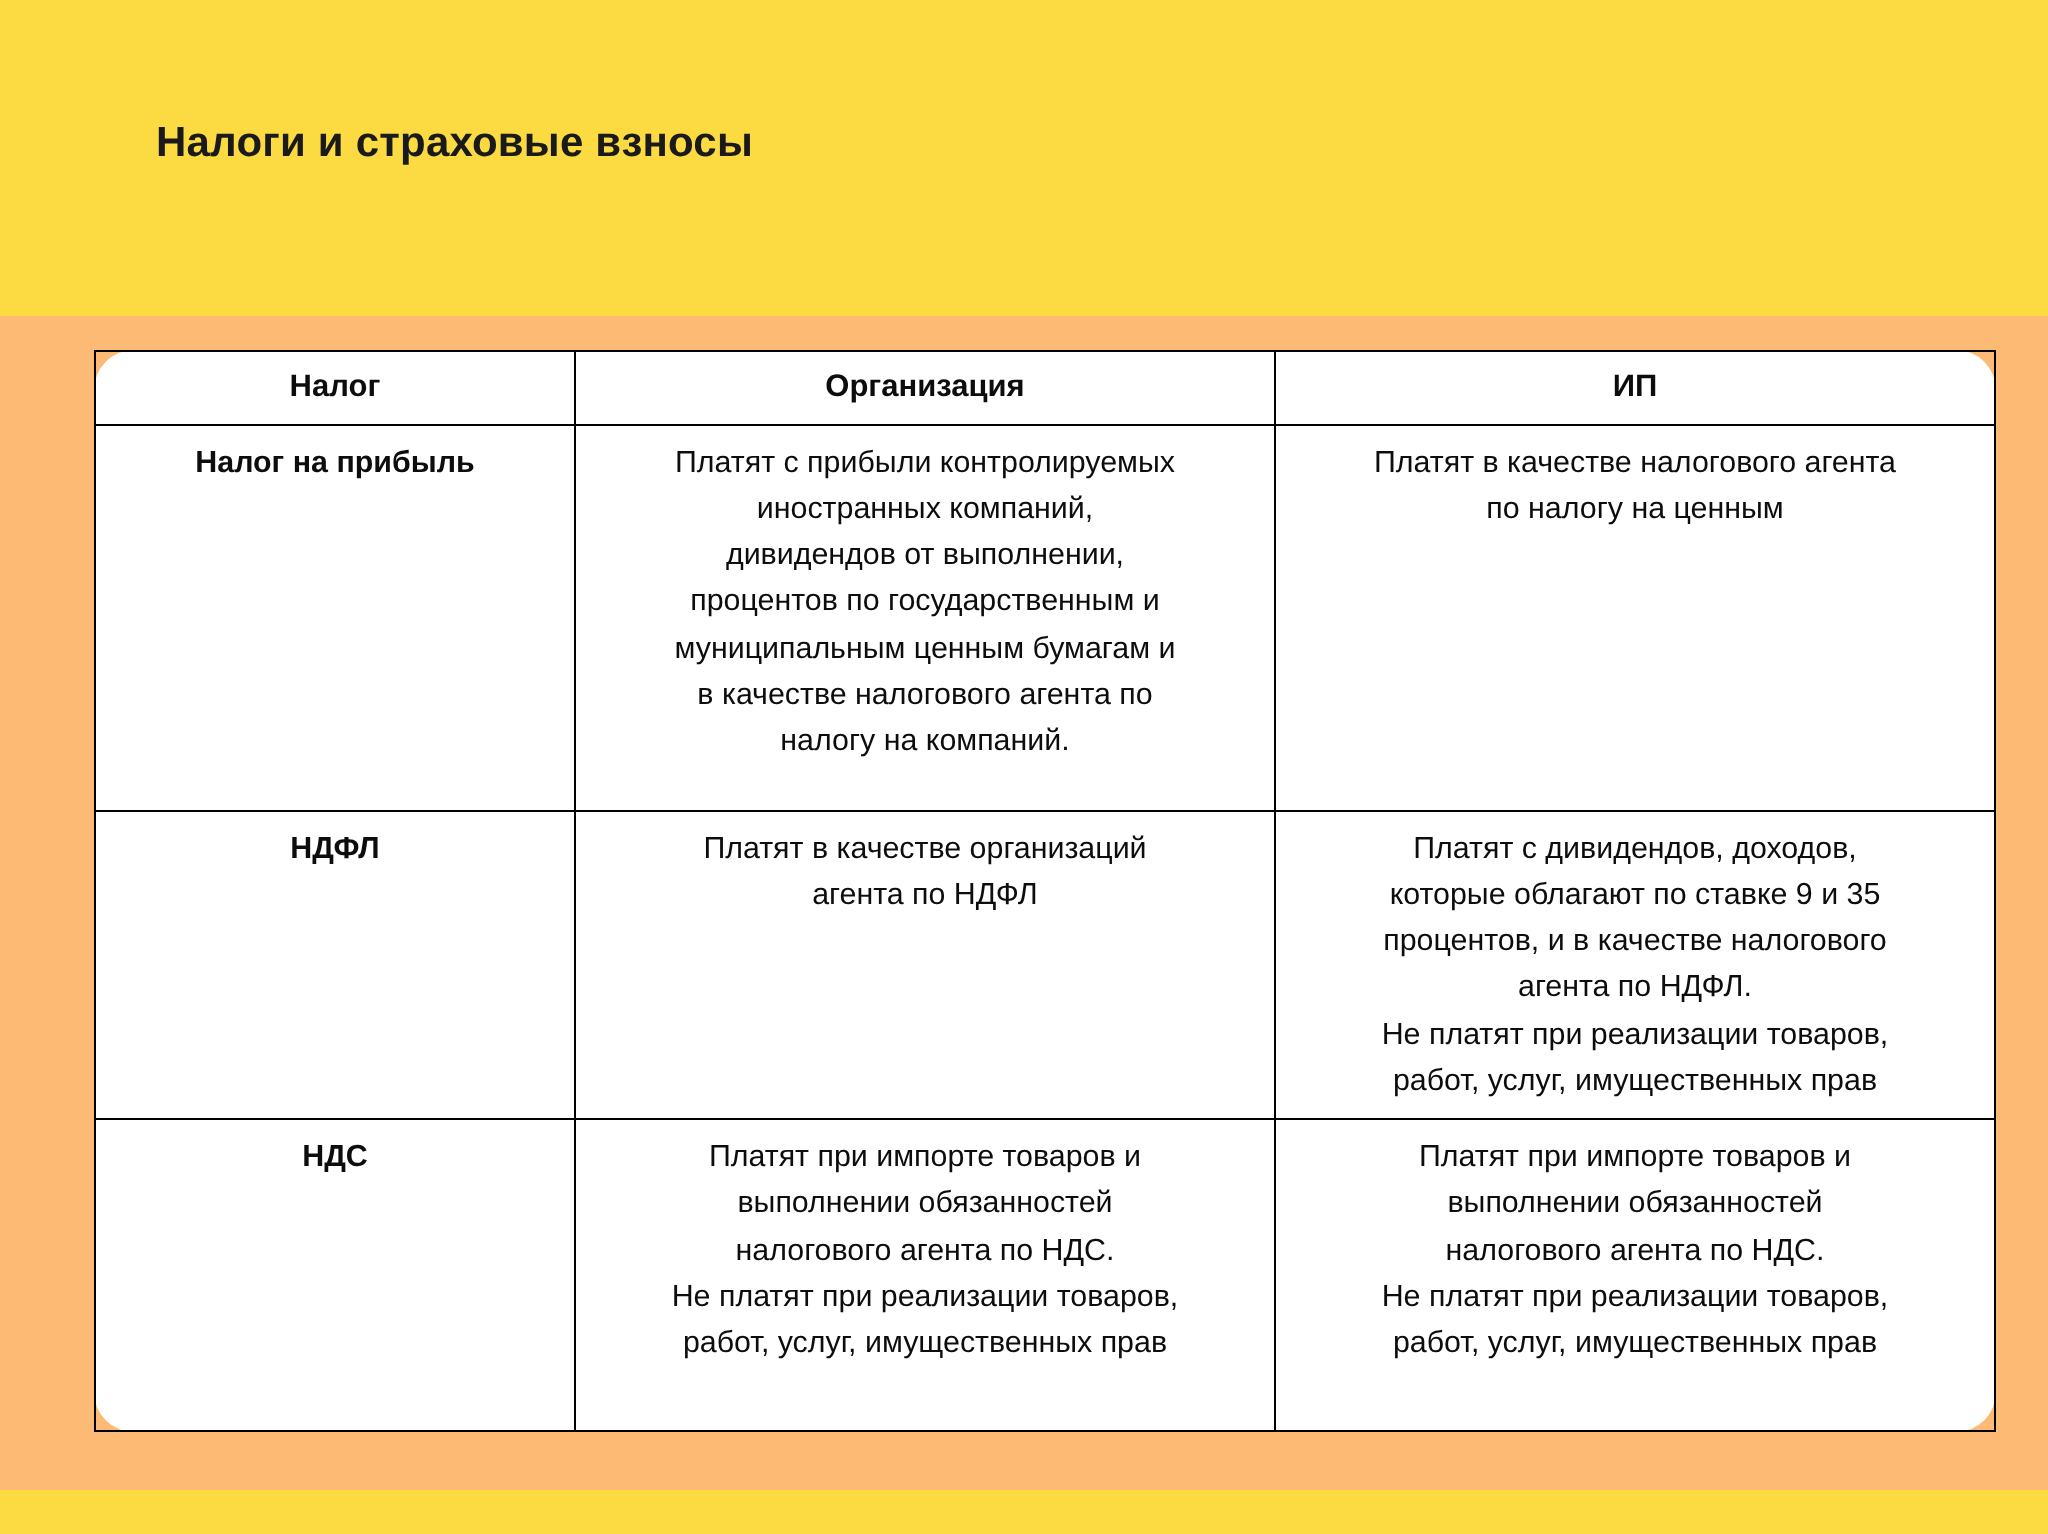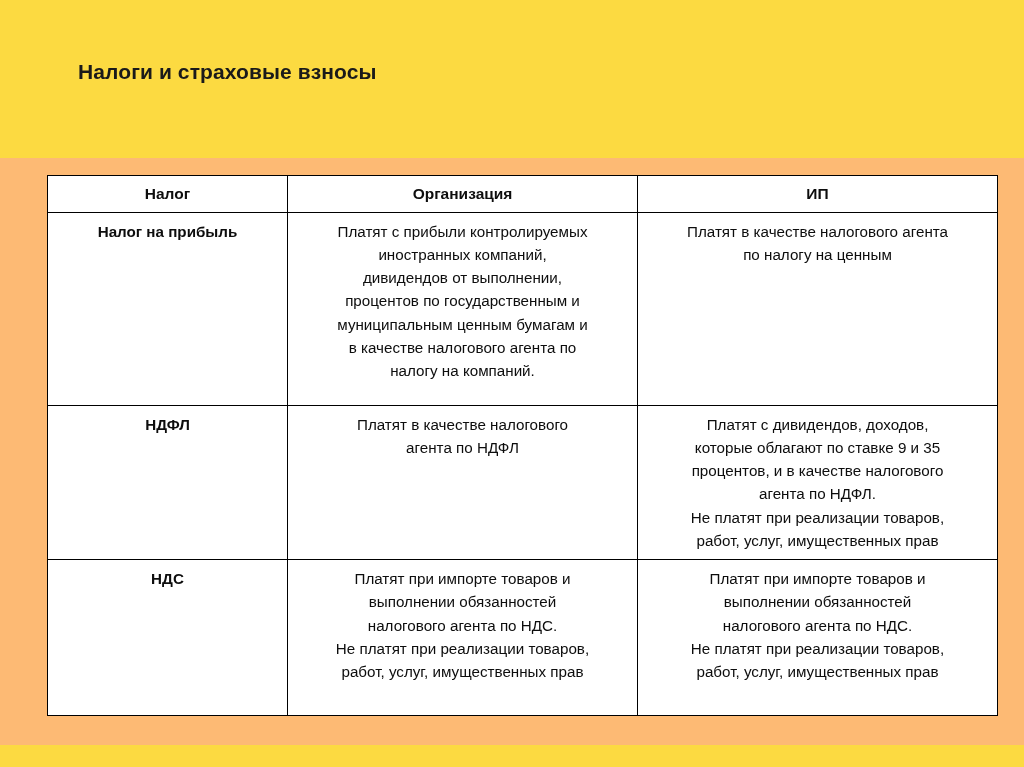--- a/index.html
+++ b/index.html
@@ -87,20 +87,21 @@
     position: absolute;
     left: 47px;
     top: 175px;
     width: 950px;
   }
   table.tax-table {
     border-collapse: collapse;
     width: 950px;
     table-layout: fixed;
     background: #ffffff;
+    border-radius: 20px;
   }
   table.tax-table col.c1 { width: 240px; }
   table.tax-table col.c2 { width: 350px; }
   table.tax-table col.c3 { width: 360px; }
 
   table.tax-table th,
   table.tax-table td {
     border: 1.6px solid #000000;
     vertical-align: top;
     padding: 7px 9px 7px 9px;
@@ -172,21 +173,21 @@
               <span class="cell-line">налогу на компаний.</span>
             </td>
           <td class="cell-body">
               <span class="cell-line">Платят в качестве налогового агента</span>
               <span class="cell-line">по налогу на ценным</span>
             </td>
         </tr>
         <tr class="r2">
           <td class="tax-name">НДФЛ</td>
           <td class="cell-body">
-              <span class="cell-line">Платят в качестве налогового</span>
+              <span class="cell-line">Платят в качестве организаций</span>
               <span class="cell-line">агента по НДФЛ</span>
             </td>
           <td class="cell-body">
               <span class="cell-line">Платят с дивидендов, доходов,</span>
               <span class="cell-line">которые облагают по ставке 9 и 35</span>
               <span class="cell-line">процентов, и в качестве налогового</span>
               <span class="cell-line">агента по НДФЛ.</span>
               <span class="cell-line">Не платят при реализации товаров,</span>
               <span class="cell-line">работ, услуг, имущественных прав</span>
             </td>

